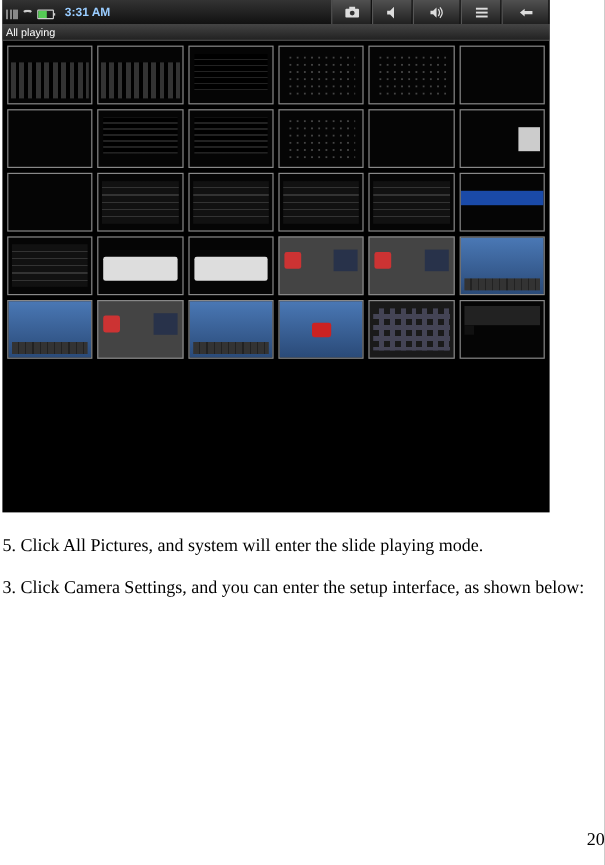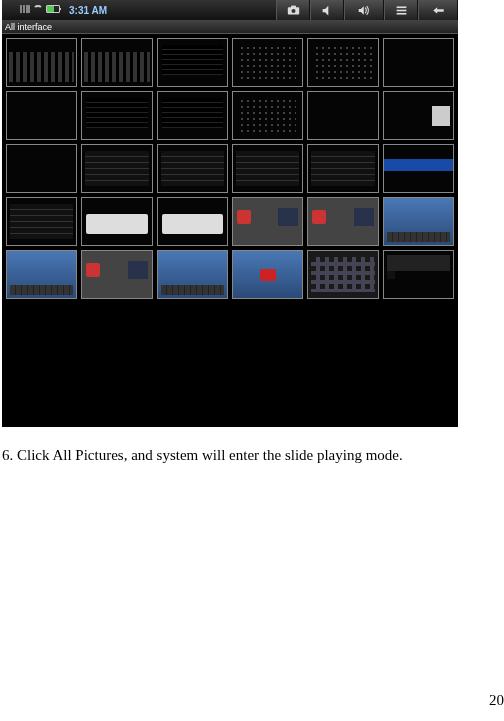--- a/index.html
+++ b/index.html
@@ -24,23 +24,23 @@
     height: 20px;
     background: linear-gradient(#333, #111);
     display: flex;
     align-items: center;
     color: #fff;
     font-family: Arial, sans-serif;
     font-size: 10px;
   }
   .statusbar .left {
     display: flex;
-    align-items: flex-start;
+    align-items: flex-end;
     gap: 3px;
-    padding-left: 18px;
+    padding-left: 3px;
   }
   .statusbar .sig { width:10px;height:8px;background:linear-gradient(to right,#888 2px,transparent 2px,transparent 3px,#888 3px,#888 5px,transparent 5px,transparent 6px,#888 6px,#888 8px); }
   .statusbar .wifi { width:10px;height:8px;border-radius:50% 50% 0 0;border-top:2px solid #ccc;border-left:2px solid transparent;border-right:2px solid transparent; }
   .statusbar .batt { width:14px;height:8px;border:1px solid #ccc;border-radius:1px;position:relative; }
   .statusbar .batt::before { content:'';position:absolute;left:0;top:0;bottom:0;width:7px;background:#5c5; }
   .statusbar .batt::after { content:'';position:absolute;right:-2px;top:2px;width:1px;height:2px;background:#ccc; }
   .statusbar .time { font-weight:bold;margin-left:6px;color:#9cf; }
   .statusbar .right {
     margin-left:auto;display:flex;align-items:center;
   }
@@ -143,21 +143,21 @@
       </div>
       <div class="btn wide">
         <svg viewBox="0 0 20 16">
             <polygon points="2,8 8,3 8,6 18,6 18,10 8,10 8,13"></polygon>
           </svg>
       </div>
     </div>
   </div>
 
   <div class="titlebar">
-    <span>All interface</span>
+    <span>All playing</span>
   </div>
 
   <div class="grid" id="grid">
       <div class="thumb t-bars"></div>
       <div class="thumb t-bars"></div>
       <div class="thumb t-lines"></div>
       <div class="thumb t-dots"></div>
       <div class="thumb t-dots"></div>
       <div class="thumb "></div>
       <div class="thumb "></div>
@@ -182,16 +182,17 @@
       <div class="thumb t-widget"></div>
       <div class="thumb t-sky"></div>
       <div class="thumb t-red t-sky"></div>
       <div class="thumb t-home"></div>
       <div class="thumb t-strip t-green"></div>
     </div>
 
 </div>
 
 <div class="doc-text">
-  <p>6. Click All Pictures, and system will enter the slide playing mode.</p>
+  <p>5. Click All Pictures, and system will enter the slide playing mode.</p>
+  <p>3. Click Camera Settings, and you can enter the setup interface, as shown below:</p>
 </div>
 
 <div class="pagenum">20</div>
 
 </body></html>

